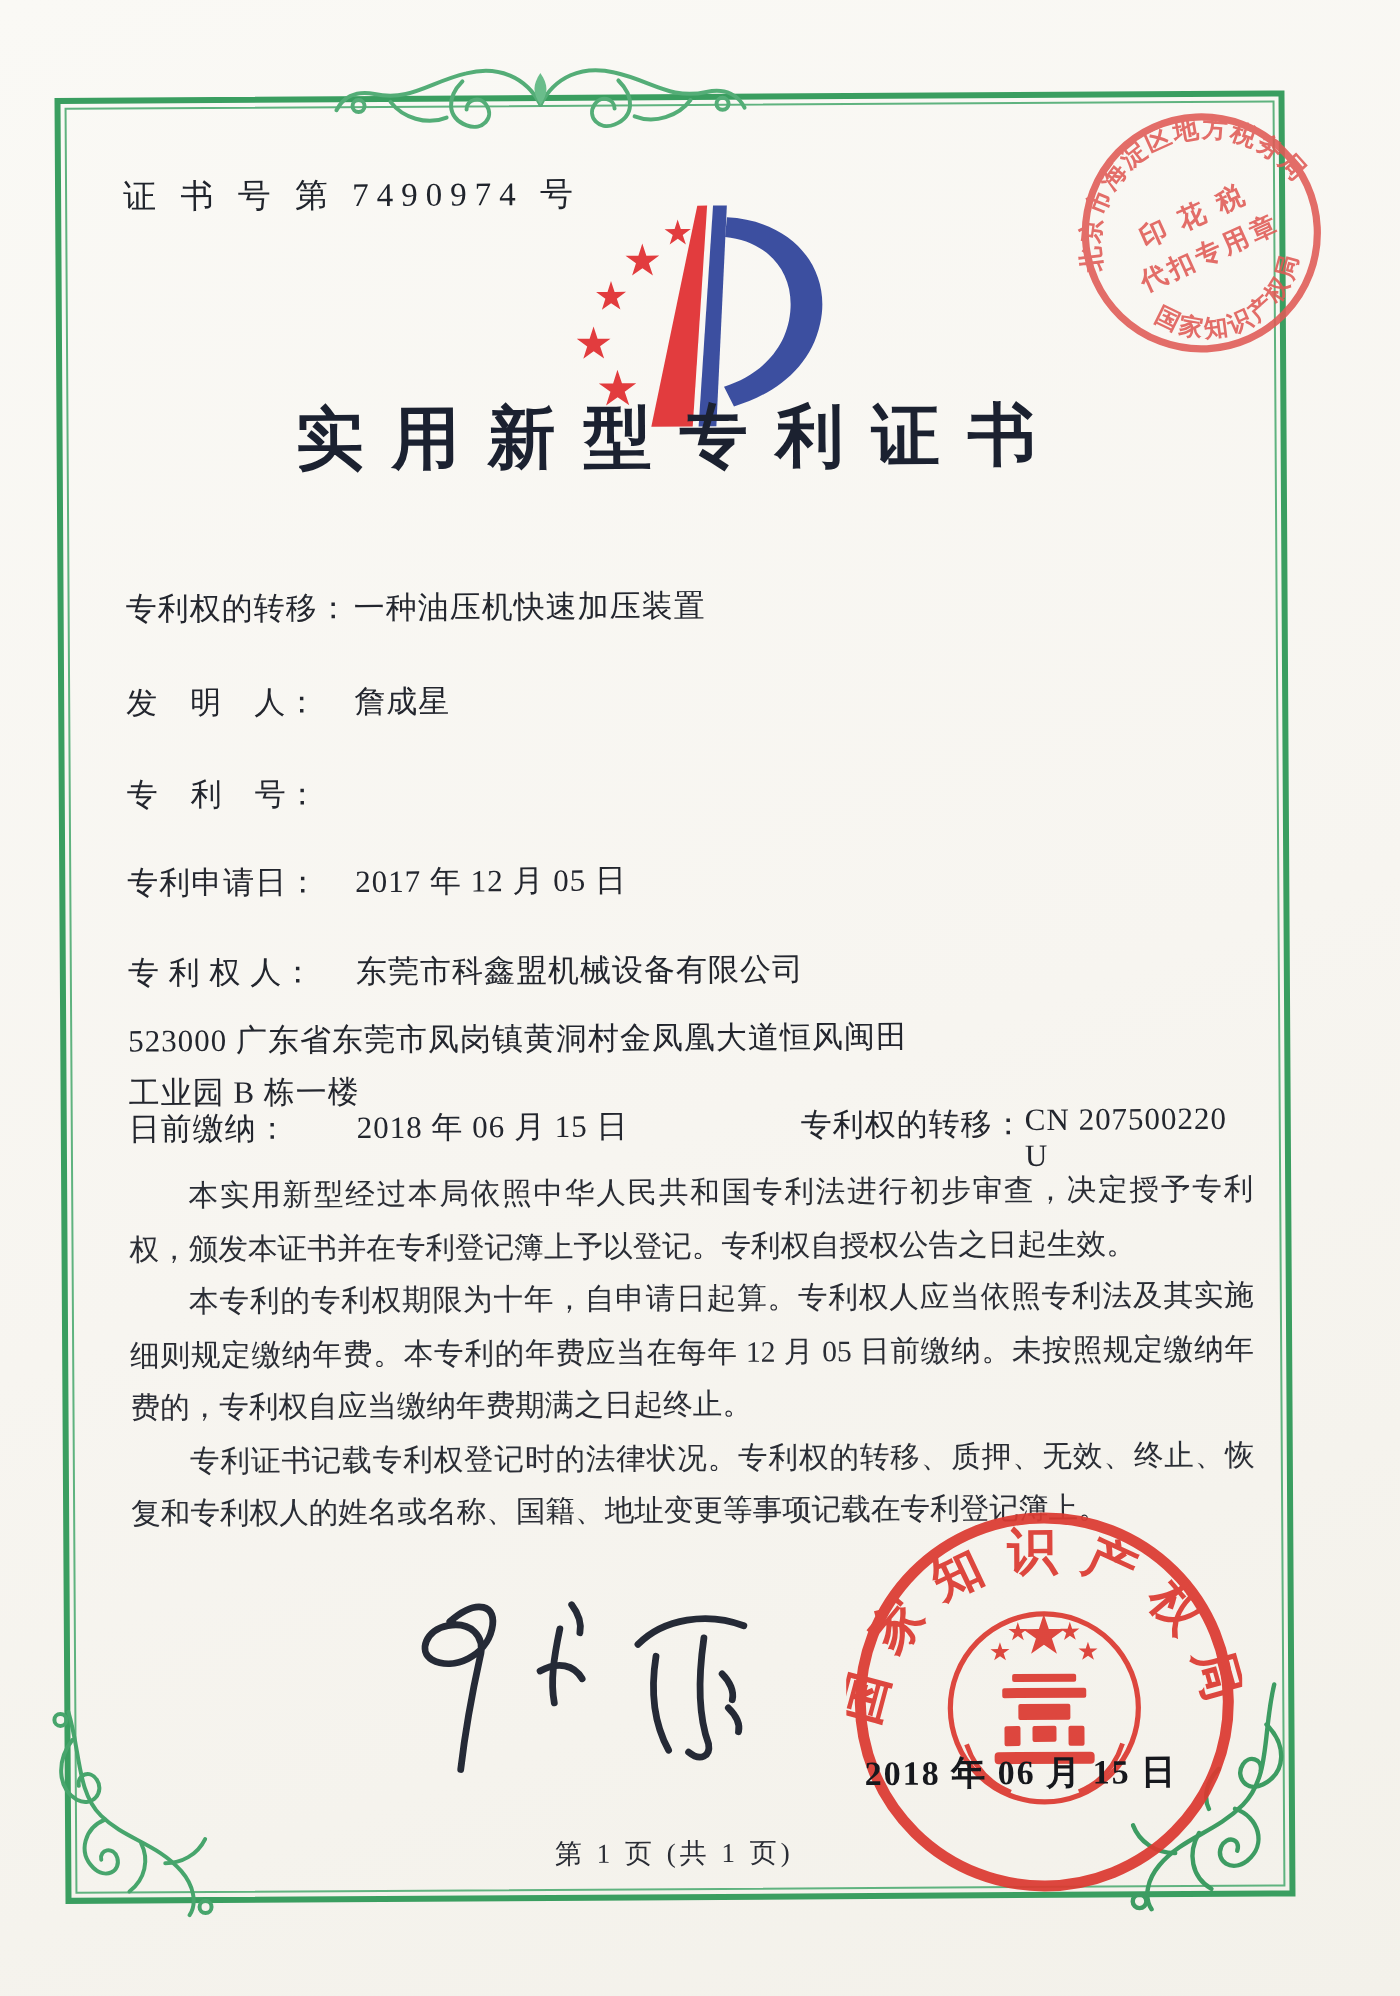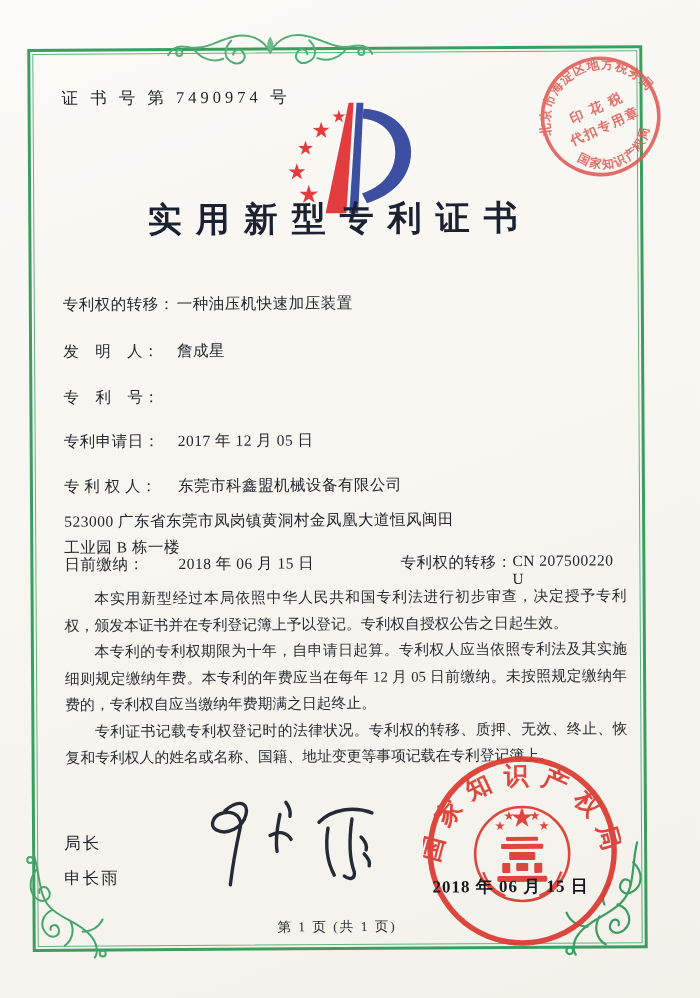--- a/index.html
+++ b/index.html
@@ -162,24 +162,20 @@
       <span class="f-value">CN 207500220 U</span>
     </span>
   </div>
 
   <div class="bodytext">
     <p>本实用新型经过本局依照中华人民共和国专利法进行初步审查，决定授予专利权，颁发本证书并在专利登记簿上予以登记。专利权自授权公告之日起生效。</p>
     <p>本专利的专利权期限为十年，自申请日起算。专利权人应当依照专利法及其实施细则规定缴纳年费。本专利的年费应当在每年 12 月 05 日前缴纳。未按照规定缴纳年费的，专利权自应当缴纳年费期满之日起终止。</p>
     <p>专利证书记载专利权登记时的法律状况。专利权的转移、质押、无效、终止、恢复和专利权人的姓名或名称、国籍、地址变更等事项记载在专利登记簿上。</p>
   </div>
 
-  <div class="signoff">
-    <div>局长</div>
-    <div>申长雨</div>
-  </div>
 
   <svg class="signature" viewBox="0 0 215 118">
     <g stroke="#252a36" stroke-width="3.4" fill="none" stroke-linecap="round" stroke-linejoin="round">
       <path d="M40,30 C54,18 64,22 61,34 C58,47 42,55 31,49 C24,45 28,34 39,32 C50,30 58,37 55,48 C50,70 47,88 45,104"></path>
       <path d="M95,34 C92,48 90,60 92,71"></path>
       <path d="M85,55 C94,50 102,52 106,59"></path>
       <path d="M101,22 C104,26 106,31 105,36"></path>
       <path d="M134,42 C147,29 169,26 187,33"></path>
       <path d="M143,48 C140,66 142,82 149,95"></path>
       <path d="M167,39 C164,59 164,78 169,92 C170,98 165,101 159,96"></path>

